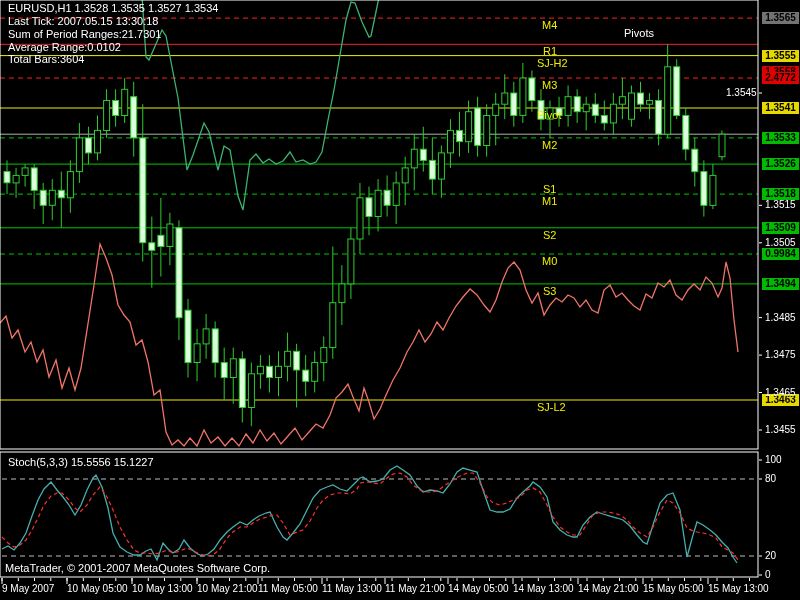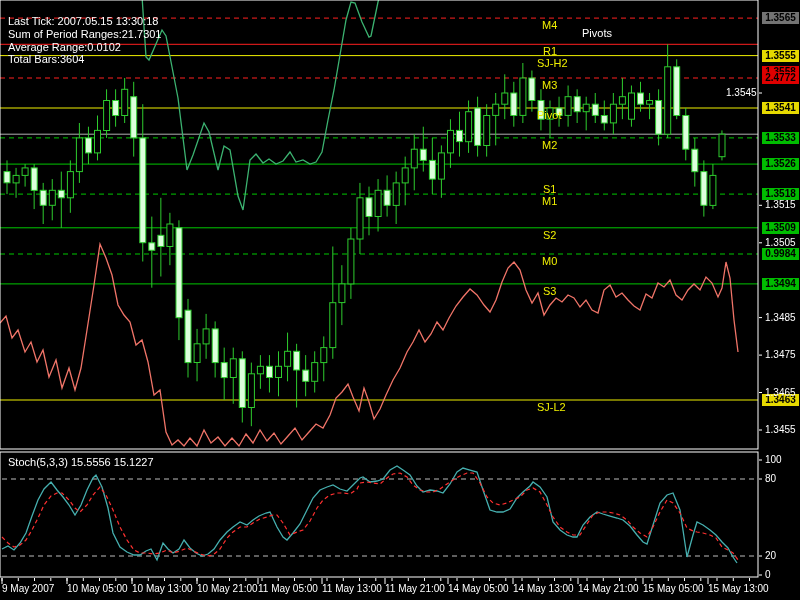--- a/index.html
+++ b/index.html
@@ -267,26 +267,27 @@
       <line x1="258" y1="578" x2="258" y2="584" stroke="#fff"></line>
       <line x1="322" y1="578" x2="322" y2="584" stroke="#fff"></line>
       <line x1="385" y1="578" x2="385" y2="584" stroke="#fff"></line>
       <line x1="448" y1="578" x2="448" y2="584" stroke="#fff"></line>
       <line x1="513" y1="578" x2="513" y2="584" stroke="#fff"></line>
       <line x1="578" y1="578" x2="578" y2="584" stroke="#fff"></line>
       <line x1="643" y1="578" x2="643" y2="584" stroke="#fff"></line>
       <line x1="708" y1="578" x2="708" y2="584" stroke="#fff"></line>
     </svg>
 
+  <div class="ovl info" style="left:8px;top:3px;">EURUSD,H1  1.3528 1.3535 1.3527 1.3534</div>
   <div class="ovl info" style="left:8px;top:16px;">Last Tick: 2007.05.15 13:30:18</div>
   <div class="ovl info" style="left:8px;top:29px;">Sum of Period Ranges:21.7301</div>
   <div class="ovl info" style="left:8px;top:42px;">Average Range:0.0102</div>
   <div class="ovl info" style="left:8px;top:54px;">Total Bars:3604</div>
 
-  <div class="ovl pivots" style="left:582px;top:28px;">Pivots</div>
+  <div class="ovl pivots" style="left:624px;top:28px;">Pivots</div>
 
   <div id="level-labels">
       <div class="ovl lvl-label" style="left: 542px; top: 20px;">M4</div>
       <div class="ovl lvl-label" style="left: 543px; top: 46px;">R1</div>
       <div class="ovl lvl-label" style="left: 537px; top: 58px;">SJ-H2</div>
       <div class="ovl lvl-label" style="left: 542px; top: 80px;">M3</div>
       <div class="ovl lvl-label" style="left: 537px; top: 110px;">Pivot</div>
       <div class="ovl lvl-label" style="left: 542px; top: 140px;">M2</div>
       <div class="ovl lvl-label" style="left: 543px; top: 184px;">S1</div>
       <div class="ovl lvl-label" style="left: 542px; top: 196px;">M1</div>
@@ -333,13 +334,14 @@
       <div class="ovl timelabel" style="left: 258px; top: 584px;">11 May 05:00</div>
       <div class="ovl timelabel" style="left: 322px; top: 584px;">11 May 13:00</div>
       <div class="ovl timelabel" style="left: 385px; top: 584px;">11 May 21:00</div>
       <div class="ovl timelabel" style="left: 448px; top: 584px;">14 May 05:00</div>
       <div class="ovl timelabel" style="left: 513px; top: 584px;">14 May 13:00</div>
       <div class="ovl timelabel" style="left: 578px; top: 584px;">14 May 21:00</div>
       <div class="ovl timelabel" style="left: 643px; top: 584px;">15 May 05:00</div>
       <div class="ovl timelabel" style="left: 708px; top: 584px;">15 May 13:00</div>
     </div>
 
+  <div class="ovl info" style="left:5px;top:563px;">MetaTrader, © 2001-2007 MetaQuotes Software Corp.</div>
 </div>
 
 </body></html>

